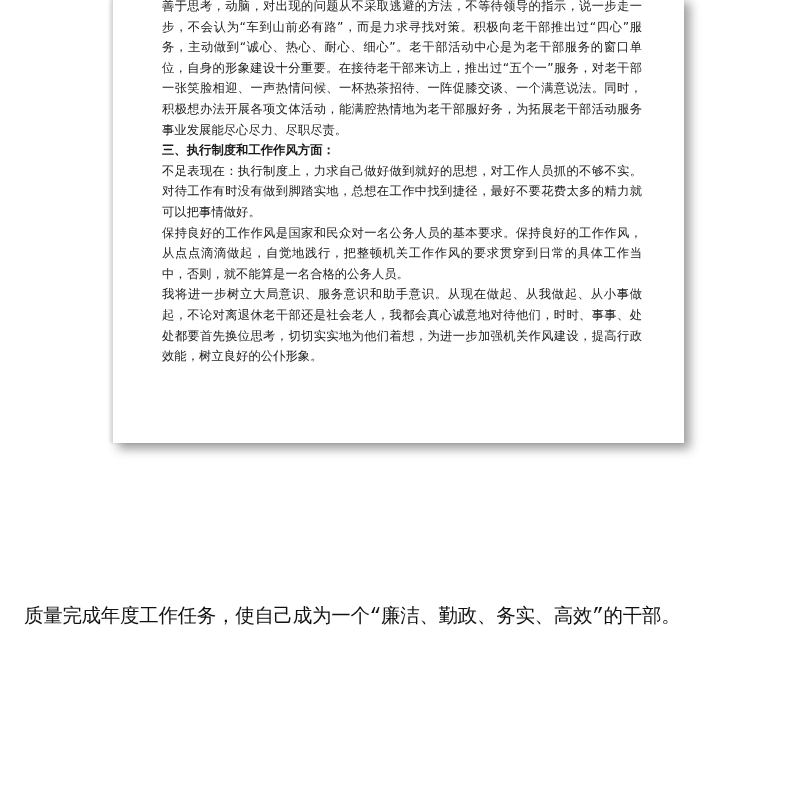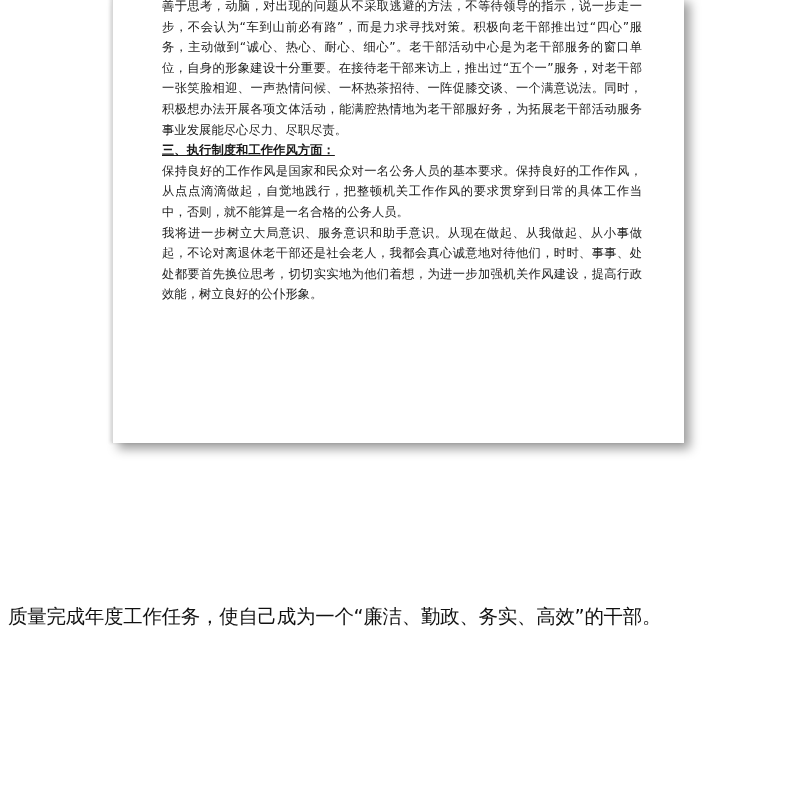--- a/index.html
+++ b/index.html
@@ -22,38 +22,40 @@
     .page-text {
       position: absolute;
       left: 49px; top: 0px;
       width: 480px;
       font-size: 12.3px;
       line-height: 20.6px;
       color: #1a1a1a;
       letter-spacing: 0.05px;
     }
     .para { margin: 0; text-align: justify; text-align-last: left; word-break: break-all; }
-    .heading { font-weight: bold; text-decoration: underline; }
+    .heading { font-weight: bold; }
     .caption {
       position: absolute;
-      left: 8px; top: 603px;
+      left: 24px; top: 603px;
       width: 770px;
       font-size: 19.5px;
       line-height: 28px;
       color: #111111;
       white-space: nowrap;
       letter-spacing: -0.3px;
+      font-family: Liberation Mono, monospace;
     }
   </style>
 </head>
 <body>
 
 <div class="page-card">
   <div class="page-text">
     <p class="para">善于思考，动脑，对出现的问题从不采取逃避的方法，不等待领导的指示，说一步走一步，不会认为“车到山前必有路”，而是力求寻找对策。积极向老干部推出过“四心”服务，主动做到“诚心、热心、耐心、细心”。老干部活动中心是为老干部服务的窗口单位，自身的形象建设十分重要。在接待老干部来访上，推出过“五个一”服务，对老干部一张笑脸相迎、一声热情问候、一杯热茶招待、一阵促膝交谈、一个满意说法。同时，积极想办法开展各项文体活动，能满腔热情地为老干部服好务，为拓展老干部活动服务事业发展能尽心尽力、尽职尽责。</p>
     <p class="para heading">三、执行制度和工作作风方面：</p>
+    <p class="para">不足表现在：执行制度上，力求自己做好做到就好的思想，对工作人员抓的不够不实。对待工作有时没有做到脚踏实地，总想在工作中找到捷径，最好不要花费太多的精力就可以把事情做好。</p>
     <p class="para">保持良好的工作作风是国家和民众对一名公务人员的基本要求。保持良好的工作作风，从点点滴滴做起，自觉地践行，把整顿机关工作作风的要求贯穿到日常的具体工作当中，否则，就不能算是一名合格的公务人员。</p>
     <p class="para">我将进一步树立大局意识、服务意识和助手意识。从现在做起、从我做起、从小事做起，不论对离退休老干部还是社会老人，我都会真心诚意地对待他们，时时、事事、处处都要首先换位思考，切切实实地为他们着想，为进一步加强机关作风建设，提高行政效能，树立良好的公仆形象。</p>
 
   </div>
 </div>
 
 <div class="caption">质量完成年度工作任务，使自己成为一个“廉洁、勤政、务实、高效”的干部。</div>
 
 </body></html>

